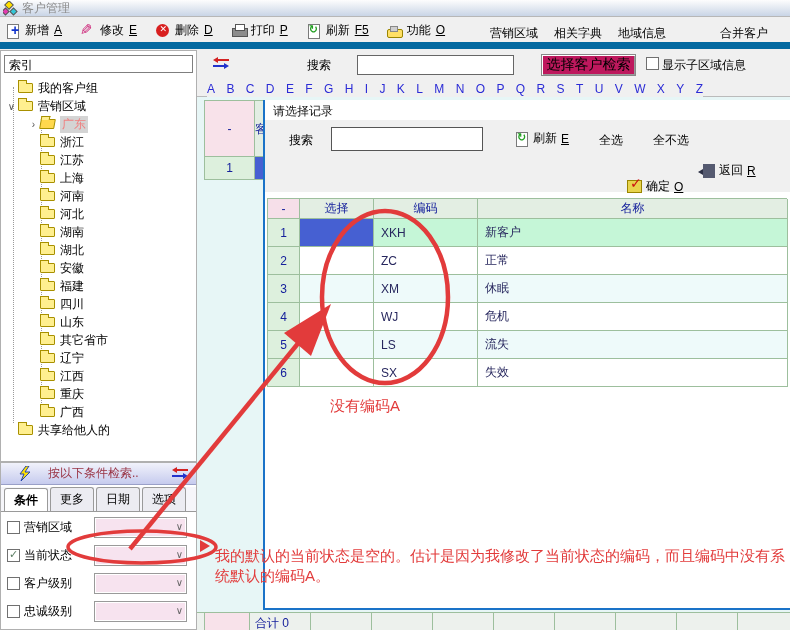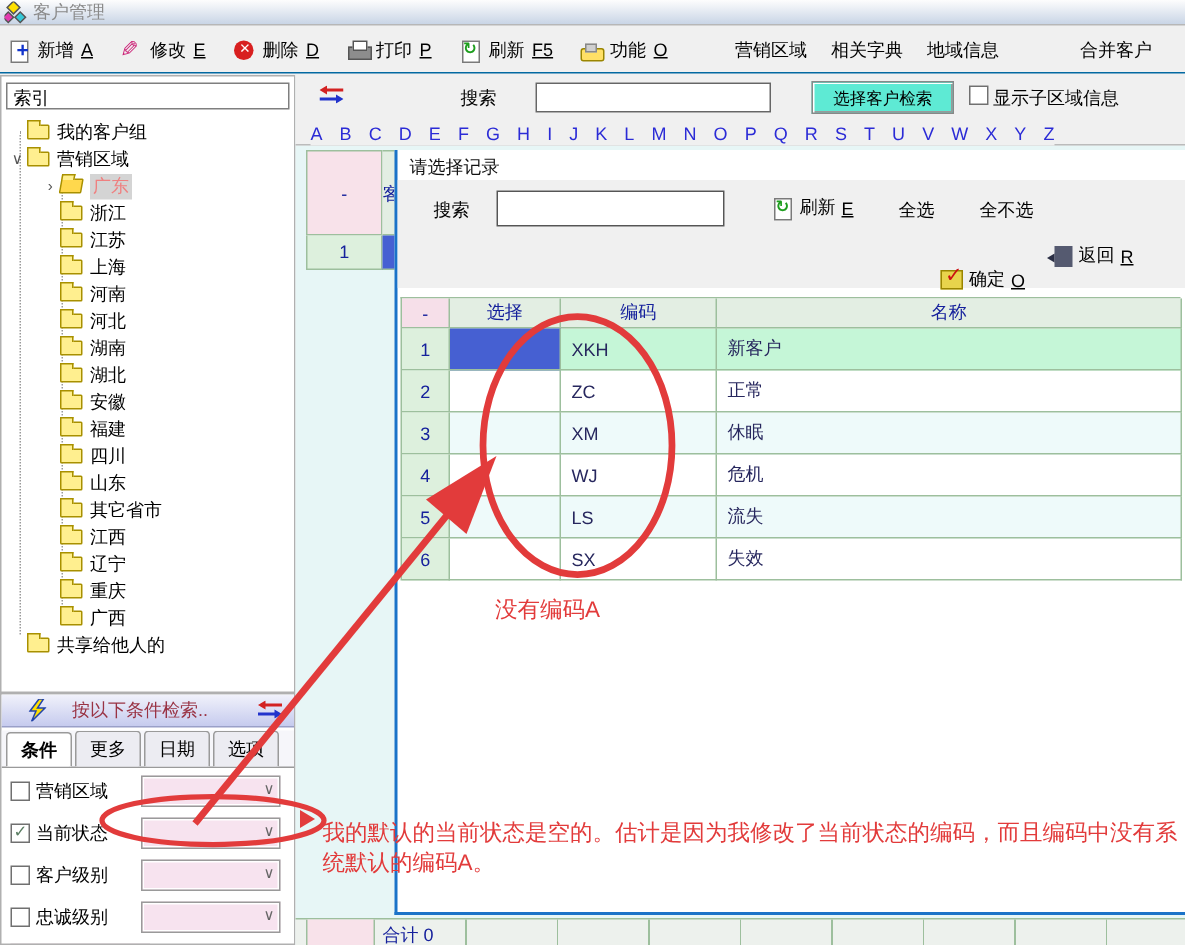--- a/index.html
+++ b/index.html
@@ -8,21 +8,21 @@
   .screen { position:relative; width:790px; height:630px; background:#f0f0f0; overflow:hidden; }
 
   
   .titlebar { position:absolute; left:0; top:0; width:790px; height:17px;
     background:linear-gradient(180deg,#fdfdfd,#c9d5e6); border-bottom:1px solid #b7b7b7;
     display:flex; align-items:center; padding-left:3px; }
   .titlebar .ttext { color:#8a8a8a; margin-left:4px; }
 
   
   .toolbar { position:absolute; left:0; top:18px; width:790px; height:31px; background:#f0f0f0;
-    border-bottom:1px solid #0369a1; display:flex; align-items:center; }
+    border-bottom:7px solid #0369a1; display:flex; align-items:center; }
   .tbtns { display:flex; align-items:center; gap:18px; padding-left:5px; }
   .tbtn { display:flex; align-items:center; gap:4px; cursor:default; }
   .tbtn u { margin-left:1px; }
   .ticon { position:relative; width:16px; height:15px; flex:none; display:inline-block; }
   .i-new .ticon::before { content:""; position:absolute; left:2px; top:1px; width:10px; height:13px; background:#fff; border:1px solid #7a7a7a; }
   .i-new .ticon::after { content:"+"; position:absolute; left:6px; top:-1px; color:#1133cc; font-weight:bold; font-size:14px; }
   .i-edit .ticon::before { content:"\270E"; position:absolute; left:0; top:-2px; font-size:15px; color:#cc2277; transform:scaleX(-1); }
   .i-del .ticon::before { content:""; position:absolute; left:1px; top:1px; width:13px; height:13px; background:#d81f1f; border-radius:50%; }
   .i-del .ticon::after { content:"\2715"; position:absolute; left:4.5px; top:1.5px; color:#fff; font-size:9px; font-weight:bold; }
   .i-print .ticon::before { content:""; position:absolute; left:1px; top:5px; width:14px; height:7px; background:#8d8d8d; border:1px solid #555; }
@@ -67,22 +67,22 @@
   .flabel { margin-left:4px; width:70px; white-space:nowrap; }
   .combo { width:93px; height:21px; border:1px solid #9a9a9a; background:#f7e3ef; position:relative; box-shadow:inset 0 0 0 1px #fff; }
   .combo .chev { position:absolute; right:3px; top:3px; font-style:normal; color:#666; font-size:10px; }
 
   
   .mainarea { position:absolute; left:197px; top:50px; width:593px; height:580px; background:#e7f6f6; }
   .mtoolbar { position:absolute; left:0; top:0; width:593px; height:28px; background:#f0f0f0; }
   .swap-pos { position:absolute; left:16px; top:7px; }
   .msearchlabel { position:absolute; left:110px; top:7px; }
   .msearch { position:absolute; left:160px; top:5px; width:157px; height:20px; border:1px solid #666; background:#fff; font-size:12px; padding:0 3px; }
-  .selbtn { position:absolute; left:344px; top:4px; width:95px; height:22px; background:#5eead4; border:1px solid #888;
-    box-shadow:inset 1px 1px 0 #fff, inset -1px -1px 0 #9a9a9a; font-size:11px; font-family:inherit; }
+  .selbtn { position:absolute; left:344px; top:4px; width:95px; height:22px; background:#be185d; border:1px solid #888;
+    box-shadow:inset 1px 1px 0 #fff, inset -1px -1px 0 #9a9a9a; font-size:14px; font-family:inherit; }
   .subreg { position:absolute; left:449px; top:7px; display:flex; align-items:flex-start; gap:3px; }
   .letters { position:absolute; left:10px; top:30px; width:496px; height:17px; display:flex; justify-content:space-between; align-items:center; background:#f0f0f0; }
   .letters span { color:#2b2bd6; }
   .mletterbg { position:absolute; left:0; top:28px; width:593px; height:19px; background:#f0f0f0; border-bottom:1px solid #bbb; }
   .bh-corner { position:absolute; left:7px; top:50px; width:51px; height:57px; background:#f8e2ea; border:1px solid #9dbf9d;
     color:#16219c; display:flex; align-items:center; justify-content:center; }
   .bh-part { position:absolute; left:58px; top:50px; width:9px; height:57px; background:#e3eee3; border:1px solid #9dbf9d; border-left:none; overflow:hidden; color:#16219c; padding-top:20px; }
   .bh-rownum { position:absolute; left:7px; top:107px; width:51px; height:23px; background:#ddf0dd; border:1px solid #9dbf9d; border-top:none;
     color:#16219c; display:flex; align-items:center; justify-content:center; }
   .bh-bluecell { position:absolute; left:58px; top:107px; width:9px; height:23px; background:#4660d2; border-bottom:1px solid #9dbf9d; }
@@ -296,27 +296,27 @@
 
           <div class="trow d2">
             <span class="arrow"></span>
             <span class="fold"></span>
             <span class="tl">其它省市</span>
           </div>
 
           <div class="trow d2">
             <span class="arrow"></span>
             <span class="fold"></span>
+            <span class="tl">辽宁</span>
+          </div>
+
+          <div class="trow d2">
+            <span class="arrow"></span>
+            <span class="fold"></span>
             <span class="tl">江西</span>
-          </div>
-
-          <div class="trow d2">
-            <span class="arrow"></span>
-            <span class="fold"></span>
-            <span class="tl">辽宁</span>
           </div>
 
           <div class="trow d2">
             <span class="arrow"></span>
             <span class="fold"></span>
             <span class="tl">重庆</span>
           </div>
 
           <div class="trow d2">
             <span class="arrow"></span>

